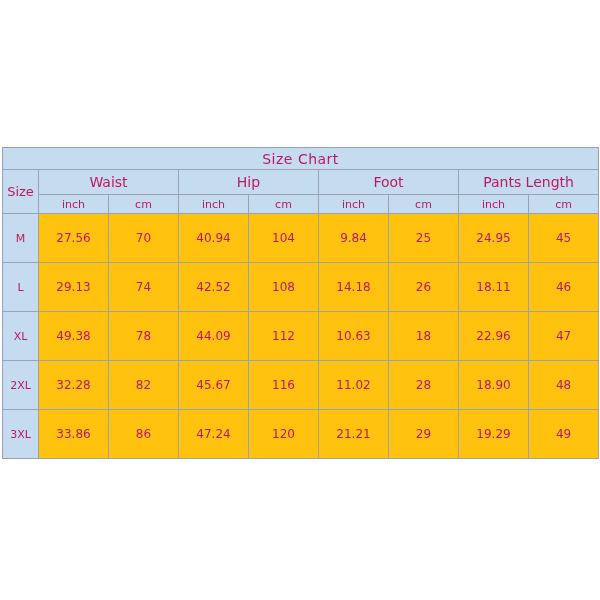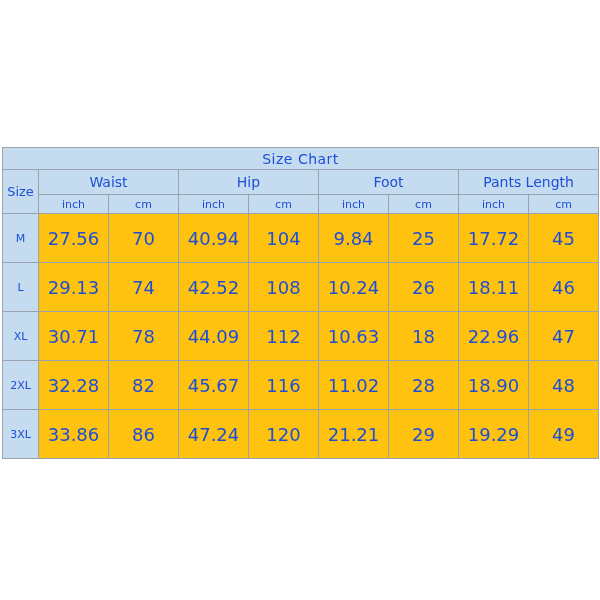--- a/index.html
+++ b/index.html
@@ -26,21 +26,21 @@
     border-collapse: collapse;
     table-layout: fixed;
   }
 
   table.size-chart td,
   table.size-chart th {
     border: 1px solid #9aa3ad;
     text-align: center;
     vertical-align: middle;
     font-weight: normal;
-    color: #1d4ed8;
+    color: #be185d;
     padding: 0;
   }
 
   
   .title-cell {
     background: #c5dcf0;
     height: 21px;
     font-size: 14px;
     letter-spacing: 0.5px;
   }
@@ -68,21 +68,21 @@
 
   
   .size-label {
     background: #c5dcf0;
     font-size: 11px;
     width: 36px;
   }
   .data-cell {
     background: #ffc20e;
     height: 48px;
-    font-size: 18px;
+    font-size: 12px;
   }
 
   
   col.c-size { width: 36px; }
   col.c-data { width: 70px; }
 </style>
 </head>
 <body>
 
 <div id="chart-wrap">
@@ -122,37 +122,37 @@
     </thead>
     <tbody>
       <tr>
         <td class="size-label">M</td>
         <td class="data-cell">27.56</td>
         <td class="data-cell">70</td>
         <td class="data-cell">40.94</td>
         <td class="data-cell">104</td>
         <td class="data-cell">9.84</td>
         <td class="data-cell">25</td>
-        <td class="data-cell">17.72</td>
+        <td class="data-cell">24.95</td>
         <td class="data-cell">45</td>
       </tr>
       <tr>
         <td class="size-label">L</td>
         <td class="data-cell">29.13</td>
         <td class="data-cell">74</td>
         <td class="data-cell">42.52</td>
         <td class="data-cell">108</td>
-        <td class="data-cell">10.24</td>
+        <td class="data-cell">14.18</td>
         <td class="data-cell">26</td>
         <td class="data-cell">18.11</td>
         <td class="data-cell">46</td>
       </tr>
       <tr>
         <td class="size-label">XL</td>
-        <td class="data-cell">30.71</td>
+        <td class="data-cell">49.38</td>
         <td class="data-cell">78</td>
         <td class="data-cell">44.09</td>
         <td class="data-cell">112</td>
         <td class="data-cell">10.63</td>
         <td class="data-cell">18</td>
         <td class="data-cell">22.96</td>
         <td class="data-cell">47</td>
       </tr>
       <tr>
         <td class="size-label">2XL</td>

